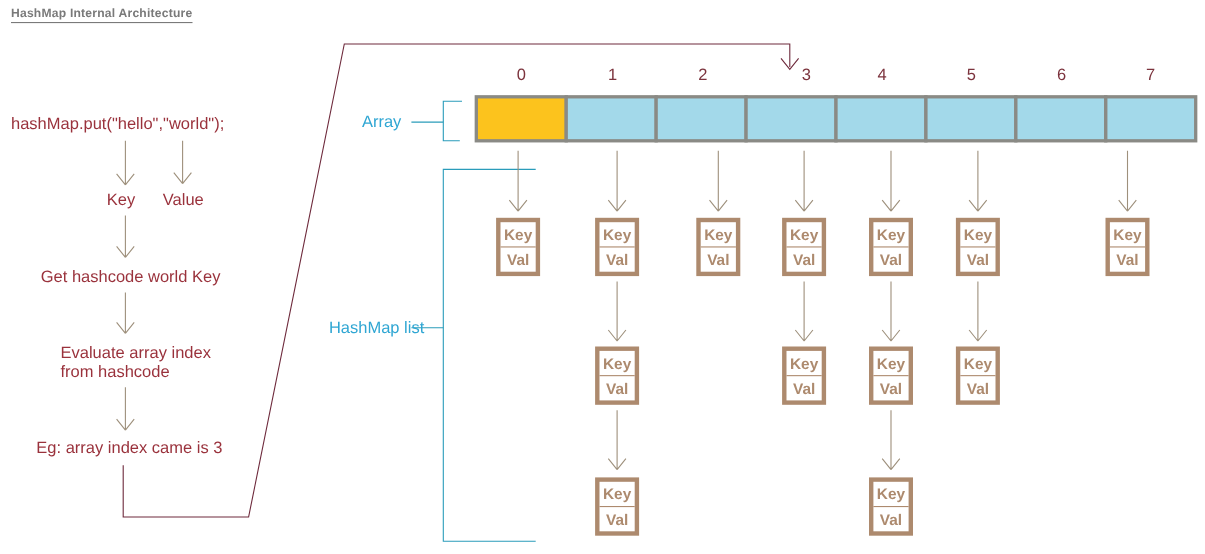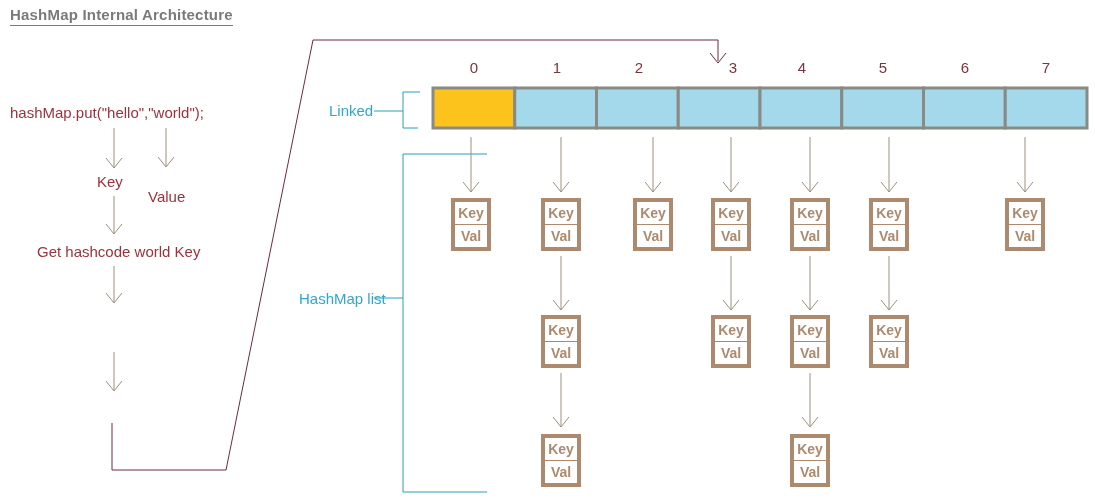--- a/index.html
+++ b/index.html
@@ -1,20 +1,20 @@
 <!DOCTYPE html>
 <html style="--title: #7a7a7a; --flow_text: #9a323c; --connector: #6e2a3c; --index_text: #7c333d; --cell_highlight: #fcc31d; --cell_normal: #a3d9ea; --cell_border: #8a8a85; --bracket: #2a9cba; --label_cyan: #2fa6d3; --node: #ad8a6e; --arrow: #9e907c;"><head>
 <meta charset="utf-8">
 <style>
   html,body{margin:0;padding:0;background:#fff;}
   .canvas{position:relative;width:1095px;height:504px;background:#fff;overflow:hidden;
           font-family:"Liberation Sans","DejaVu Sans",sans-serif;}
   #diagram-svg{position:absolute;left:0;top:0;}
   #text-layer,#node-layer{position:absolute;left:0;top:0;width:100%;height:100%;pointer-events:none;}
-  .title{position:absolute;left:10px;top:6px;color:var(--title);font-weight:bold;font-size:15px;
+  .title{position:absolute;left:10px;top:6px;color:var(--title);font-weight:bold;font-size:11px;
          border-bottom:1px solid var(--title);padding-bottom:2px;letter-spacing:.2px;}
   .flow-text{position:absolute;color:var(--flow_text);font-size:15px;line-height:18px;white-space:pre;}
   .cyan-label{position:absolute;color:var(--label_cyan);font-size:15px;}
   .flow-arrow{stroke:var(--arrow);fill:none;stroke-width:1;}
   .connector{stroke:var(--connector);fill:none;stroke-width:1;}
   .bracket{stroke:var(--bracket);fill:none;stroke-width:1;}
   .index-label{fill:var(--index_text);font-family:"Liberation Sans","DejaVu Sans",sans-serif;font-size:15px;}
   .node{position:absolute;width:32px;border:4px solid var(--node);background:#fff;box-sizing:content-box;}
   .node-cell{height:22px;display:flex;align-items:center;justify-content:center;
              color:var(--node);font-weight:bold;font-size:14px;}
@@ -73,23 +73,25 @@
         <text x="883" y="73" text-anchor="middle" class="index-label">5</text>
         <text x="965" y="73" text-anchor="middle" class="index-label">6</text>
         <text x="1046" y="73" text-anchor="middle" class="index-label">7</text>
       </g>
   </svg>
 
   <div id="text-layer">
     <div class="title">HashMap Internal Architecture</div>
     <div class="flow-text" style="left:10px;top:104px">hashMap.put("hello","world");</div>
     <div class="flow-text" style="left:97px;top:173px">Key</div>
-    <div class="flow-text" style="left:148px;top:188px">Value</div>
+    <div class="flow-text" style="left:148px;top:173px">Value</div>
     <div class="flow-text" style="left:37px;top:243px">Get hashcode world Key</div>
-    <div class="cyan-label" style="left:329px;top:102px">Linked</div>
+    <div class="flow-text" style="left:55px;top:312px"><span>Evaluate array index</span><br><span>from hashcode</span></div>
+    <div class="flow-text" style="left:33px;top:399px">Eg: array index came is 3</div>
+    <div class="cyan-label" style="left:329px;top:102px">Array</div>
     <div class="cyan-label" style="left:299px;top:290px">HashMap list</div>
   </div>
 
   <div id="node-layer">
       <div class="node" style="left: 451px; top: 198px;">
         <div class="node-cell key">Key</div>
         <div class="node-cell val">Val</div>
       </div>
       <div class="node" style="left: 541px; top: 198px;">
         <div class="node-cell key">Key</div>

